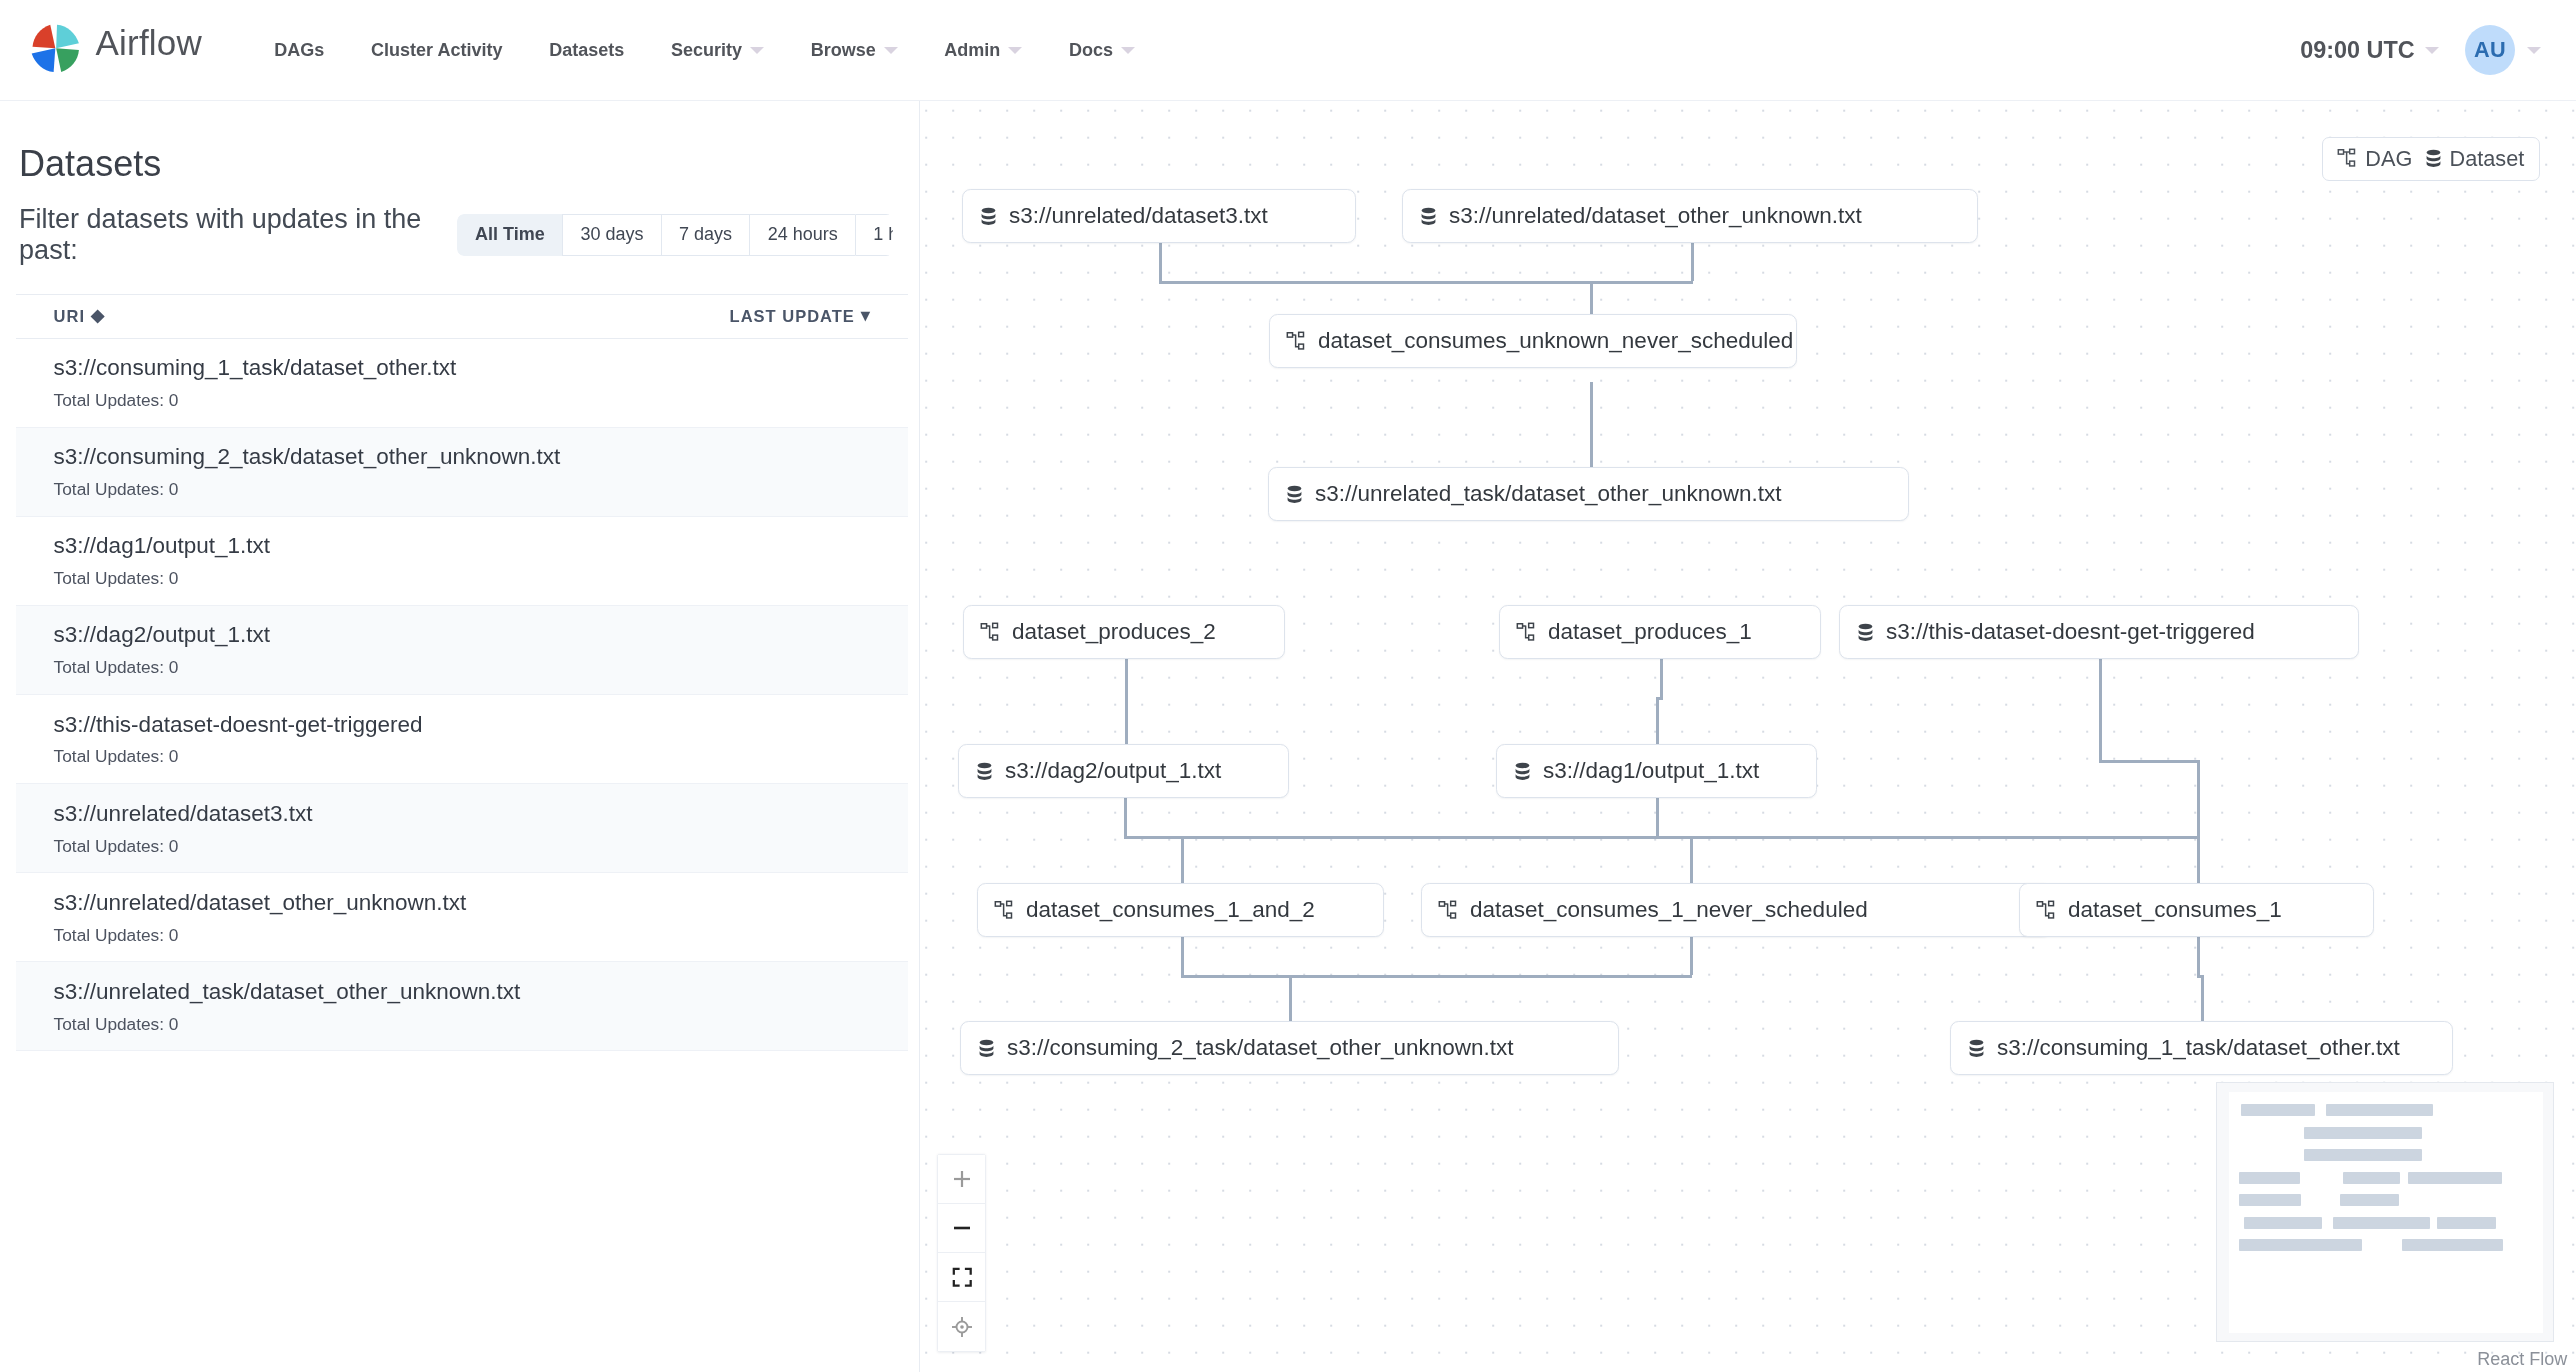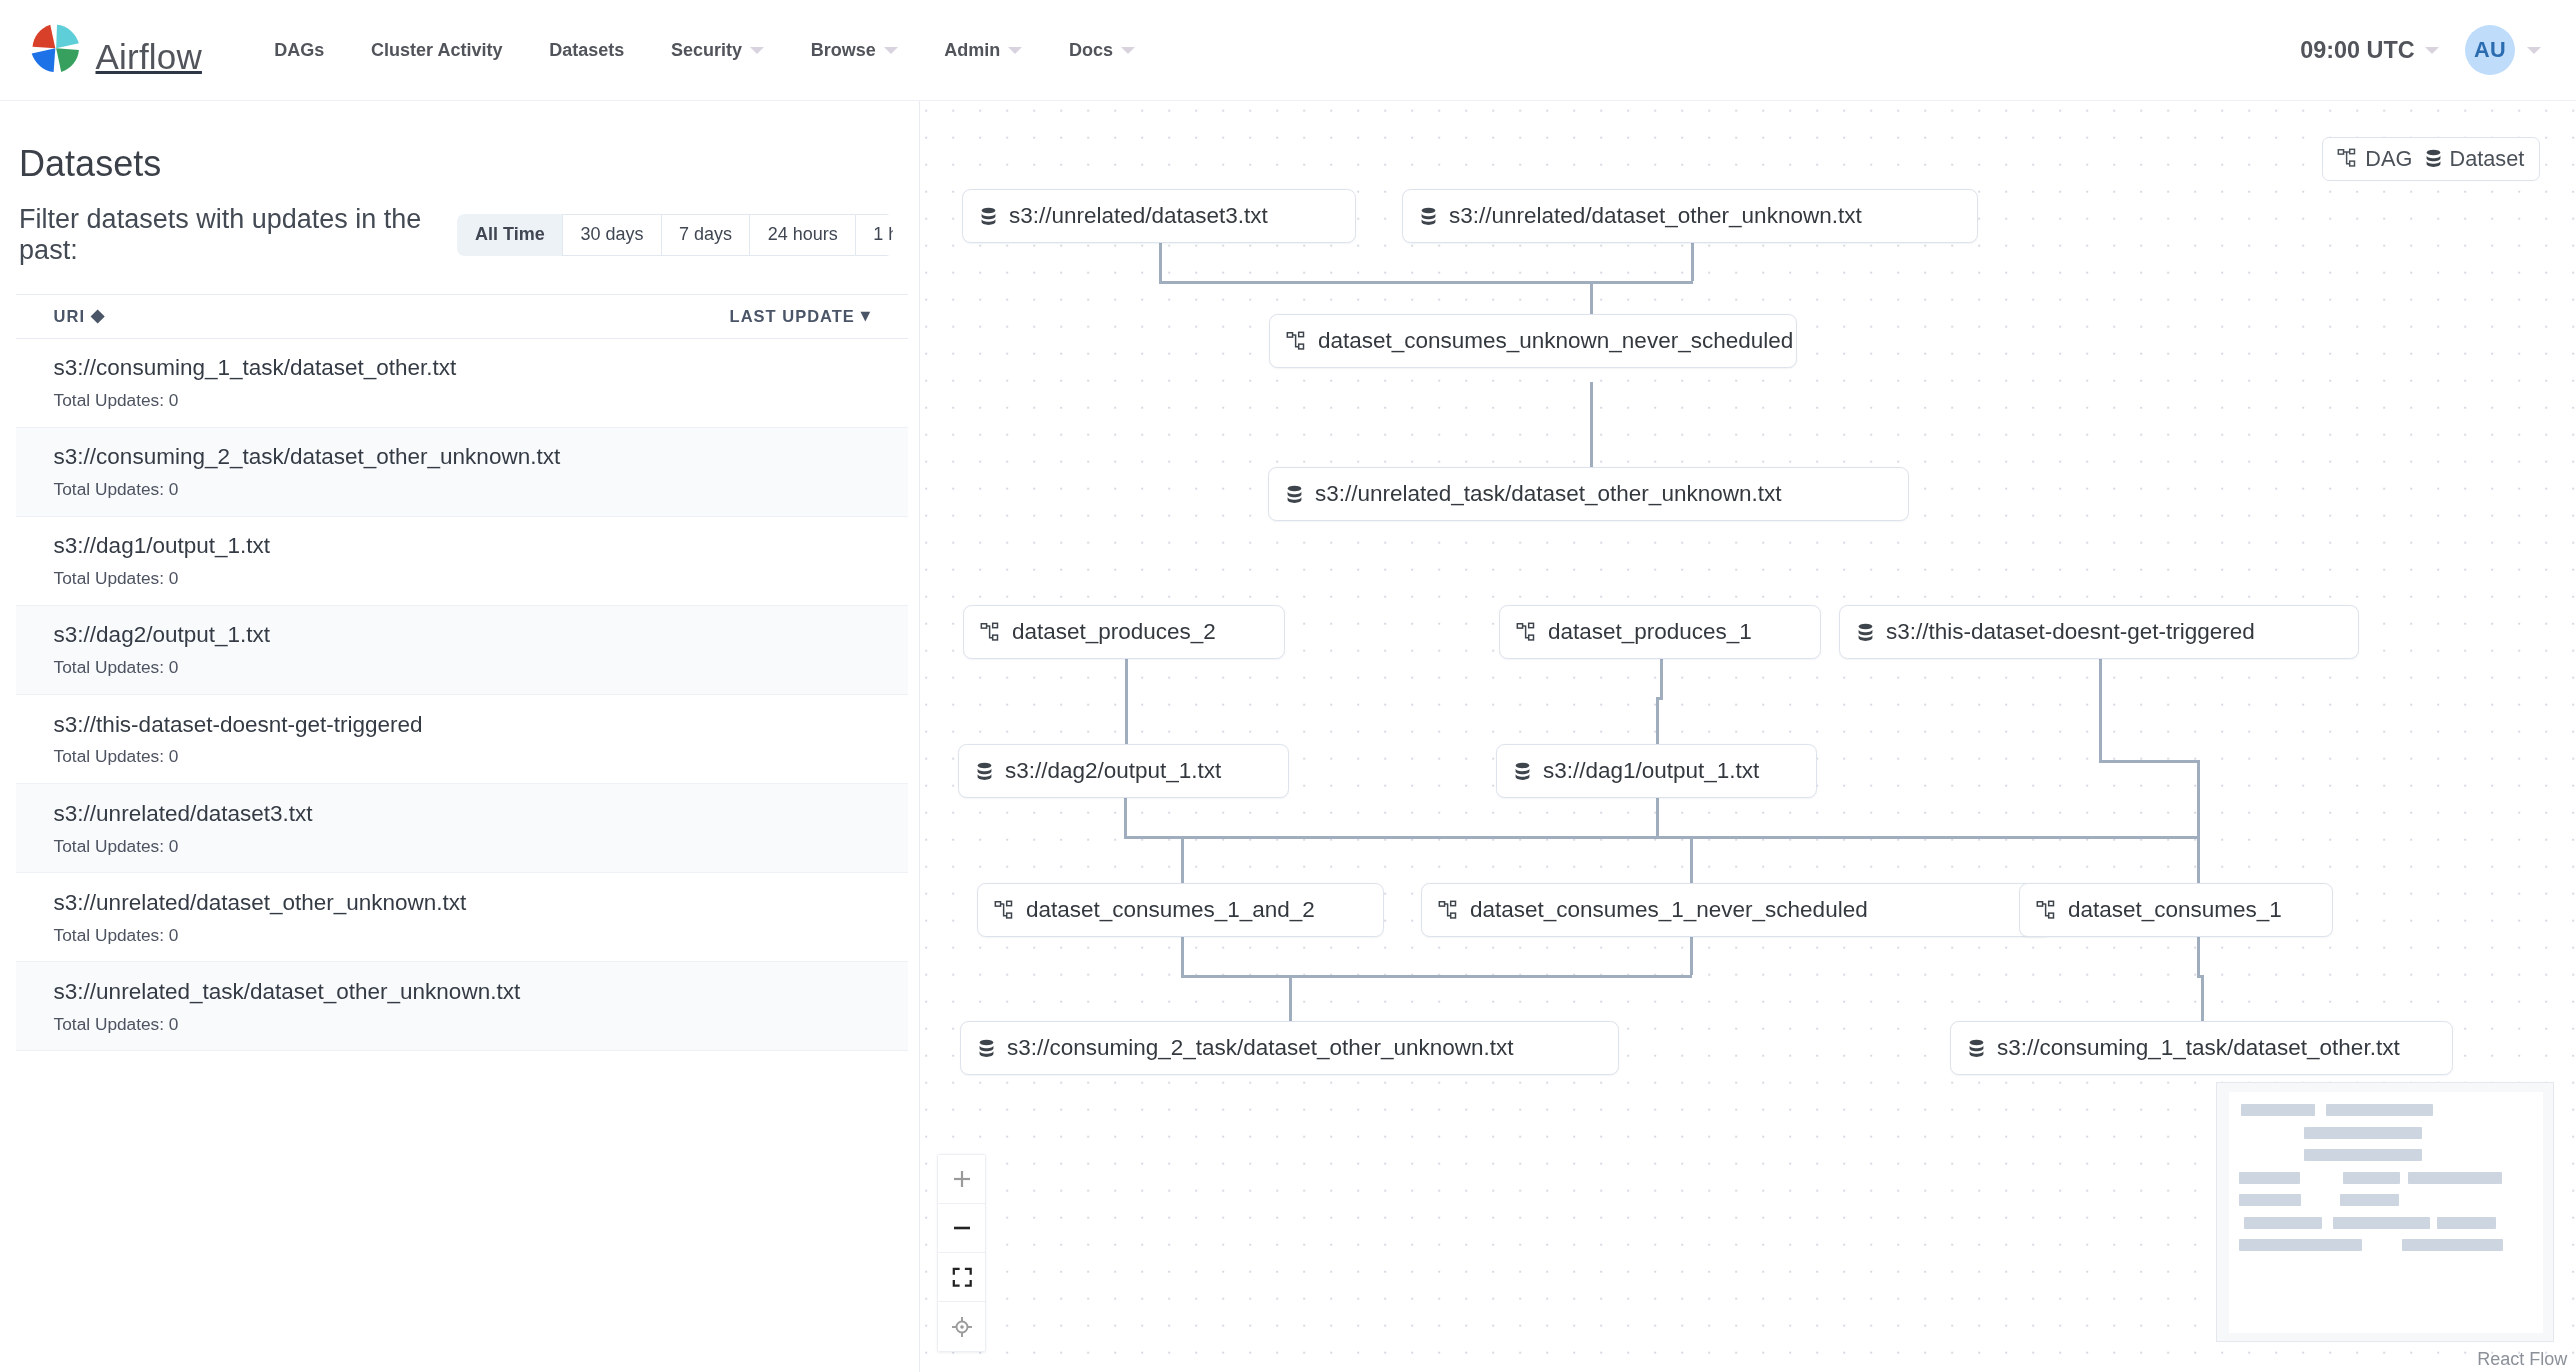--- a/index.html
+++ b/index.html
@@ -14,21 +14,21 @@
   
   .navbar {
     height: 101px;
     display: flex;
     align-items: center;
     padding: 0 35px 0 29.5px;
     border-bottom: 0.9px solid #edf0f5;
     background: #fff;
     position: relative;
   }
-  .brand { display: flex; align-items: flex-end; gap: 12px; margin-right: 49px; text-decoration: underline; }
+  .brand { display: flex; align-items: flex-start; gap: 12px; margin-right: 49px; }
   .brand-logo { width: 54px; height: 54px; position: relative; }
   .brand-text { font-size: 35px; color: #51545a; font-weight: 400; letter-spacing: 0.2px; }
 
   .nav-links { display: flex; align-items: center; gap: 0; }
   .nav-link {
     font-size: 18px; font-weight: bold; color: #51545a;
     padding: 0 23.4px; cursor: pointer; white-space: nowrap;
     display: flex; align-items: center; gap: 7.8px;
   }
   .caret {
@@ -505,21 +505,21 @@
         <span class="node-icon">
           <svg width="21" height="21" viewBox="0 0 24 24" fill="none" stroke="#3e444b" stroke-width="1.7">
             <rect x="1.5" y="2" width="6" height="5"></rect>
             <rect x="14.5" y="1.5" width="5.5" height="5"></rect>
             <rect x="14.5" y="15" width="5.5" height="5.5"></rect>
             <path d="M7.5 4.5 H11 M11 4 V18 H14.5"></path>
           </svg>
         </span>
         <span class="node-label">dataset_consumes_1_never_scheduled</span>
       </div>
-      <div class="node" style="left: 1099px; top: 782px; width: 314px;">
+      <div class="node" style="left: 1099px; top: 782px; width: 355px;">
         <span class="node-icon">
           <svg width="21" height="21" viewBox="0 0 24 24" fill="none" stroke="#3e444b" stroke-width="1.7">
             <rect x="1.5" y="2" width="6" height="5"></rect>
             <rect x="14.5" y="1.5" width="5.5" height="5"></rect>
             <rect x="14.5" y="15" width="5.5" height="5.5"></rect>
             <path d="M7.5 4.5 H11 M11 4 V18 H14.5"></path>
           </svg>
         </span>
         <span class="node-label">dataset_consumes_1</span>
       </div>

